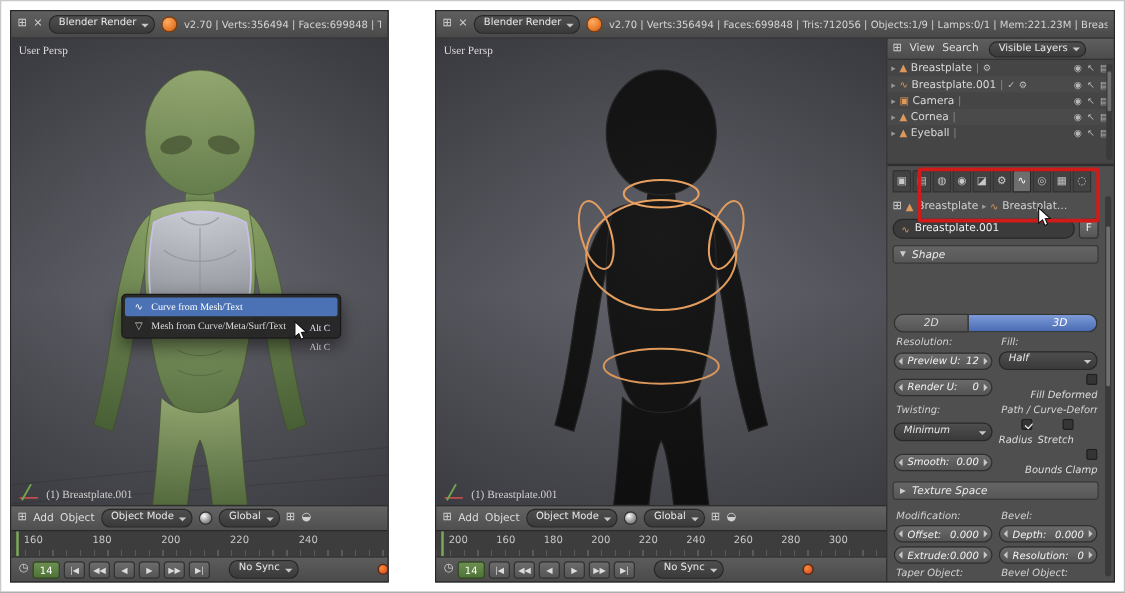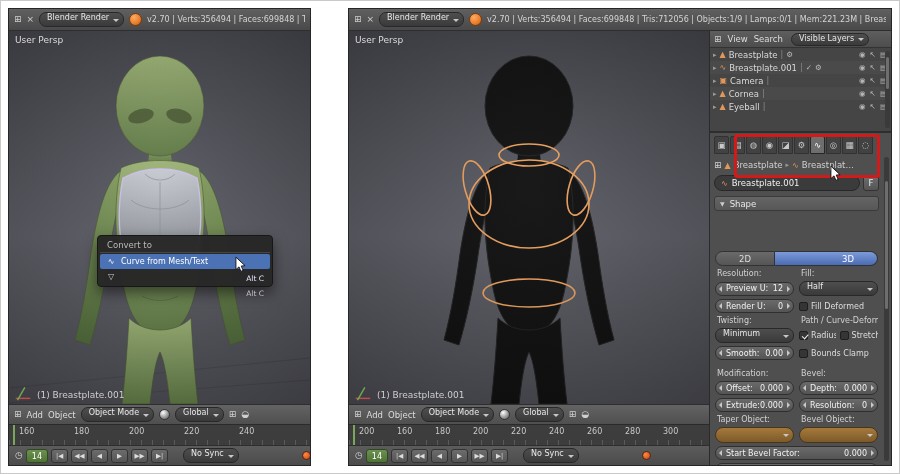--- a/index.html
+++ b/index.html
@@ -25,33 +25,33 @@
         display:flex; align-items:flex-start; padding:0 14px 0 7px; font-size:8px; color:#e8e8e8; position:relative; white-space:nowrap; }
   .dd::after { content:""; position:absolute; right:4px; top:50%; margin-top:-1px;
                border:3px solid transparent; border-top-color:#c8c8c8; border-bottom-width:0; }
   .num { height:14px; background:linear-gradient(#6a6a6a,#545454); border:1px solid #2f2f2f; border-radius:7px;
          display:flex; align-items:center; padding:0 10px; font-size:8px; color:#f2f2f2; position:relative; white-space:nowrap; overflow:hidden; }
   .num .v { margin-left:auto; }
   .num::before { content:""; position:absolute; left:3px; top:50%; margin-top:-3px;
                  border:3px solid transparent; border-right-color:#c9c9c9; border-left-width:0; }
   .num::after  { content:""; position:absolute; right:3px; top:50%; margin-top:-3px;
                  border:3px solid transparent; border-left-color:#c9c9c9; border-right-width:0; }
-  .cb { display:flex; align-items:center; gap:3px; font-size:8px; color:#dddddd; overflow:hidden; white-space:nowrap; }
+  .cb { display:flex; align-items:flex-end; gap:3px; font-size:8px; color:#dddddd; overflow:hidden; white-space:nowrap;flex-direction:column; }
   .cb .box { width:9px; height:9px; flex:0 0 9px; background:#353535; border:1px solid #1f1f1f; border-radius:2px; position:relative; }
   .cb.checked .box::after { content:""; position:absolute; left:1.5px; top:1.5px; width:5px; height:2.5px;
                             border-left:1.5px solid #efefef; border-bottom:1.5px solid #efefef; transform:rotate(-48deg); }
   .menu { font-size:8.5px; color:#dddddd; white-space:nowrap; }
   .sphere { width:11px; height:11px; border-radius:50%; flex:0 0 11px;
             background:radial-gradient(circle at 35% 30%, #ffffff, #9a9a9a 55%, #555555); border:1px solid #333; }
 
   
   .main { flex:1; display:flex; min-height:0; }
   .vpcol { flex:1; display:flex; flex-direction:column; min-width:0; }
   .viewport { flex:1; position:relative; overflow:hidden;
-              background:linear-gradient(180deg,#43434b 0%,#5d5d66 55%,#4a4a52 100%); }
+              background:linear-gradient(180deg,#43434b 0%,#5d5d66 55%,#4a4a52 100%);font-family:Liberation Serif, serif; }
   .viewport::after { content:""; position:absolute; inset:0; pointer-events:none;
               background:radial-gradient(ellipse at 50% 42%, rgba(255,255,255,0.05), rgba(0,0,0,0.20)); }
   .scene { position:absolute; inset:0; width:100%; height:100%; }
   .vlabel { position:absolute; left:6px; top:4px; font-size:9px; color:#dcdcdc; z-index:3; }
   .olabel { position:absolute; left:28px; bottom:4px; font-size:9px; color:#cfcfcf; z-index:3; }
   .axis { position:absolute; left:4px; bottom:2px; width:20px; height:20px; z-index:3; }
 
   .vp-header { flex:0 0 20px; background:linear-gradient(#636363,#4f4f4f); border-top:1px solid #2e2e2e;
                display:flex; align-items:center; gap:5px; padding:0 5px; overflow:hidden; }
 
@@ -111,21 +111,21 @@
   .redbox { position:absolute; left:24px; top:1px; width:146px; height:44px; border:3px solid #d11a1a; border-radius:3px;
             z-index:8; pointer-events:none; }
   .crumb { display:flex; align-items:center; gap:3px; height:16px; font-size:8.5px; color:#d0d0d0; margin-bottom:2px; white-space:nowrap; }
   .crumb .c { max-width:56px; overflow:hidden; text-overflow:ellipsis; }
   .csep { color:#9a9a9a; font-size:7px; }
   .name-row { display:flex; gap:3px; margin:1px 0 5px; }
   .tfield { flex:1; background:#3b3b3b; border:1px solid #282828; border-radius:8px; height:16px;
             display:flex; align-items:center; gap:4px; padding:0 6px; color:#efefef; font-size:8.5px; overflow:hidden; white-space:nowrap; }
   .fbtn { width:16px; height:16px; flex:0 0 16px; background:linear-gradient(#6e6e6e,#555); border:1px solid #333;
           border-radius:3px; text-align:center; line-height:15px; font-size:8.5px; color:#eee; }
-  .sect { margin-bottom:4px; }
+  .sect { margin-bottom:4px;font-style:italic; }
   .sect-h { height:15px; background:linear-gradient(#656565,#575757); border:1px solid #3a3a3a; border-radius:3px;
             display:flex; align-items:center; gap:5px; padding:0 5px; color:#e8e8e8; font-size:8.5px; }
   .tri { font-size:6px; color:#cccccc; }
   .sect-b { padding:4px 1px 1px; display:flex; flex-direction:column; gap:3px; }
   .seg { display:flex; }
   .sbtn { flex:1; height:15px; text-align:center; line-height:14px; background:linear-gradient(#6a6a6a,#555);
           border:1px solid #333; color:#ddd; font-size:8.5px;margin-top:36px; }
   .sbtn:first-child { border-radius:8px 0 0 8px; }
   .sbtn:last-child  { border-radius:0 8px 8px 0; border-left:none;padding-left:44px; }
   .sbtn.active { background:linear-gradient(#7d9ad8,#4a6cb4); color:#fff; }
@@ -179,28 +179,28 @@
           <path d="M112,140 C 132,130 170,130 190,140 C 198,175 196,215 188,255 C 182,290 170,305 151,307 C 132,305 120,290 114,255 C 106,215 104,175 112,140 Z" fill="url(#skin)" stroke="#44552f" stroke-width="0.6"></path>
           <path d="M120,290 C 118,325 116,350 113,376 L 141,376 C 144,348 147,332 151,324 C 155,332 158,348 161,376 L 189,376 C 186,350 184,325 182,290 C 166,306 136,306 120,290 Z" fill="url(#skin)" stroke="#44552f" stroke-width="0.6"></path>
           <path d="M133,252 C 144,258 158,258 169,252 M133,268 C 144,274 158,274 169,268" stroke="#55663c" fill="none" opacity="0.7"></path>
           <ellipse cx="151" cy="78" rx="44" ry="50" fill="url(#skin)" stroke="#44552f" stroke-width="0.6"></ellipse>
           <ellipse cx="132" cy="88" rx="13" ry="7" fill="#46552f" opacity="0.8" transform="rotate(-14 132 88)"></ellipse>
           <ellipse cx="170" cy="88" rx="13" ry="7" fill="#46552f" opacity="0.8" transform="rotate(14 170 88)"></ellipse>
           <path d="M114,150 C 136,138 166,138 188,150 C 193,176 193,204 187,228 C 170,240 132,240 115,228 C 109,204 109,176 114,150 Z" fill="url(#plate)" stroke="#cdc2ef" stroke-width="1.4"></path>
           <path d="M136,146 C 144,154 158,154 166,146 M151,154 L151,232 M122,172 C 136,184 166,184 180,172" stroke="#8d919a" fill="none" opacity="0.8"></path>
         </svg>
         <div class="ctx">
-          <div class="ctx-title">Convert to</div>
           <div class="ctx-item sel">
             <span class="mi">∿</span>
             <span>Curve from Mesh/Text</span>
             <span class="ms">Alt C</span>
           </div>
           <div class="ctx-item">
             <span class="mi">▽</span>
+            <span>Mesh from Curve/Meta/Surf/Text</span>
             <span class="ms">Alt C</span>
           </div>
           <svg class="cursor" style="right:26px; top:20px;" viewBox="0 0 12 18">
             <path d="M1,1 L1,14.5 L4.4,11.6 L6.4,16.5 L8.9,15.4 L6.8,10.7 L11,10.3 Z" fill="#ffffff" stroke="#111111" stroke-width="1"></path>
           </svg>
         </div>
         <svg class="axis" viewBox="0 0 22 22">
           <line x1="3" y1="18" x2="19" y2="18" stroke="#c24b4b" stroke-width="1.6"></line>
           <line x1="5" y1="20" x2="13" y2="6" stroke="#6faa4e" stroke-width="1.6"></line>
         </svg>
@@ -479,20 +479,26 @@
                 <span class="v">0.00</span>
               </div>
               <div class="cb">
                   <span class="box"></span>
                   <span>Bounds Clamp</span>
                 </div>
             </div>
           </div>
         </div>
 
+        <div class="sect">
+          <div class="sect-h">
+            <span class="tri">▶</span>
+            <span>Texture Space</span>
+          </div>
+        </div>
 
         <div class="sect">
           <div class="sect-b">
             <div class="g2">
               <span class="flabel">Modification:</span>
               <span class="flabel">Bevel:</span>
               <div class="num">
                 <span>Offset:</span>
                 <span class="v">0.000</span>
               </div>

